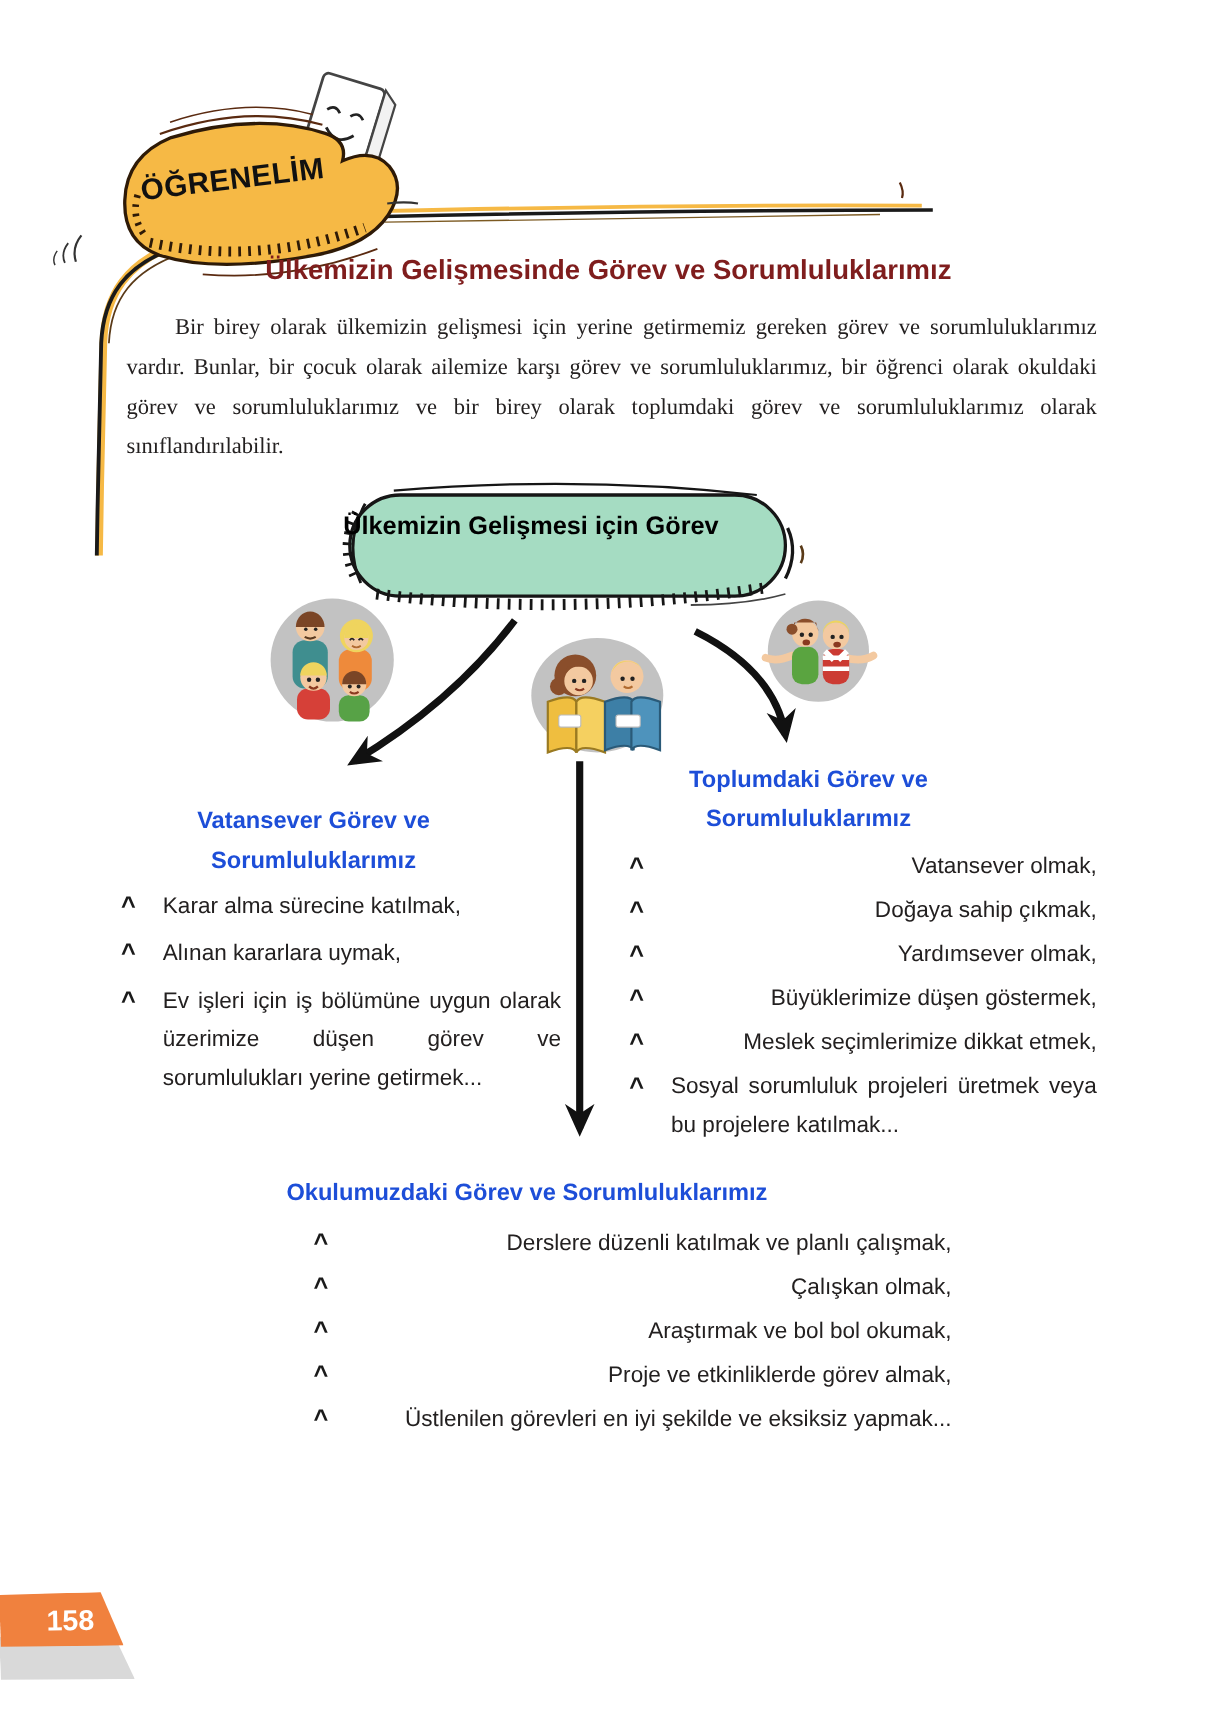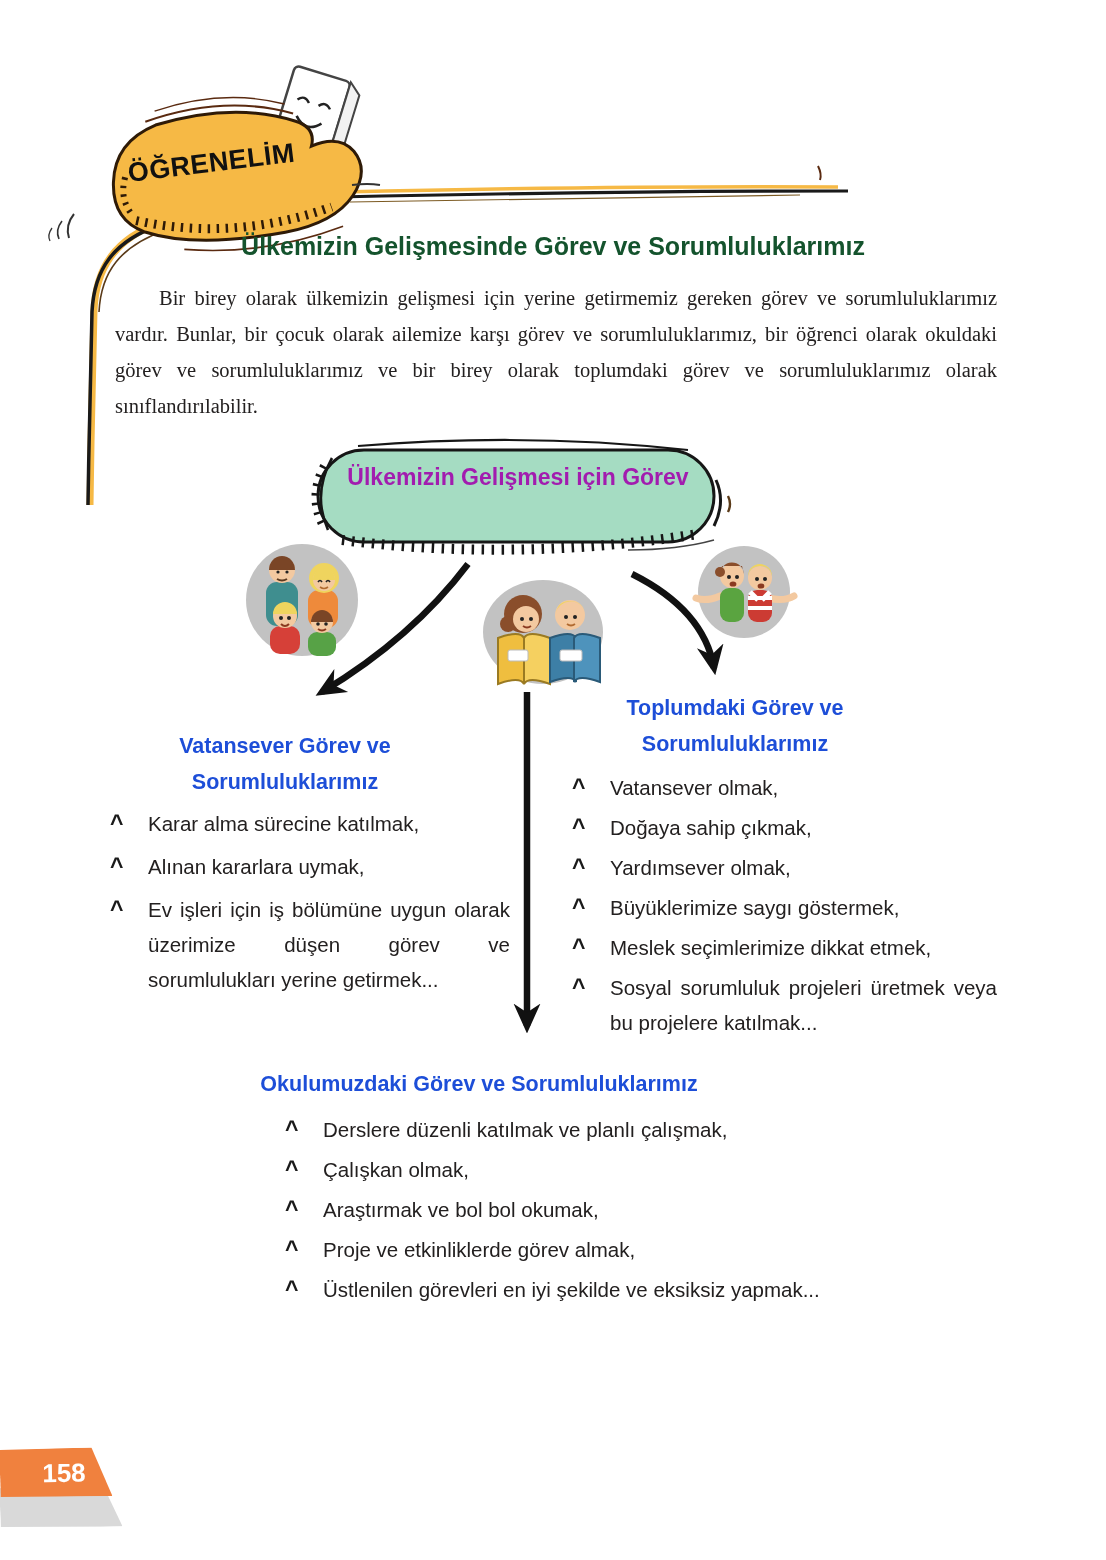--- a/index.html
+++ b/index.html
@@ -12,37 +12,37 @@
   
   .badge-label {
     position:absolute; left:128px; top:158px; width:180px;
     font-size:27px; font-weight:800; letter-spacing:.5px; color:#111;
     transform:rotate(-7deg); transform-origin:left center; white-space:nowrap;
   }
 
   
   .main-heading {
     position:absolute; top:232px; left:0; width:1106px; text-align:center;
-    font-size:25px; font-weight:700; color:#14532d;
+    font-size:25px; font-weight:700; color:#7f1d1d;
   }
 
   
   .para {
     position:absolute; left:115px; width:882px;
     font-size:20.5px; line-height:36px; text-align:justify; text-indent:44px;
     color:#232020;
     font-family:Liberation Serif, serif;
   }
   .para-intro { top:280px; }
   .para-closing { top:1318px; }
 
   
   .bubble-text {
-    position:absolute; left:312px; top:460px; width:412px; text-align:center;
-    font-size:23px; font-weight:700; color:#a21caf; line-height:34px;
+    position:absolute; left:312px; top:460px; width:412px; text-align:left;
+    font-size:23px; font-weight:700; color:#000000; line-height:34px;
   }
 
   
   .sec-title { position:absolute; text-align:center; font-weight:700; font-size:21.5px; line-height:36px; color:#1d4ed8; }
   .sec-title-family { left:130px; top:728px; width:310px; }
   .sec-title-community { left:555px; top:690px; width:360px; }
   .sec-title-school { left:0; top:1066px; width:958px; font-size:21.5px; }
 
   
   .blist { position:absolute; }
@@ -51,21 +51,21 @@
   .blist-school { left:285px; top:1112px; width:580px; }
   .bitem { display:flex; align-items:flex-start; margin-bottom:8px; }
   .blist-community .bitem { margin-bottom:5px; }
   .blist-school .bitem { margin-bottom:5px; }
   .bcaret {
     flex:0 0 38px; font-size:23px; font-weight:600; line-height:34px; color:#1a1a1a;
   }
   .btext {
     flex:1 1 auto; font-size:20.5px; line-height:35px; text-align:justify; color:#232020;
   }
-  .blist-school .btext, .blist-community .btext { text-align:left; }
+  .blist-school .btext, .blist-community .btext { text-align:right; }
   .bitem.justified .btext { text-align:justify; }
 
   
   .tab-shadow {
     position:absolute; left:0; top:1484px; width:122px; height:44px;
     background:#d9d9d9; clip-path:polygon(0 6%,84% 0,100% 100%,0 94%);
     transform:rotate(-1.5deg);
   }
   .page-tab {
     position:absolute; left:0; top:1448px; width:112px; height:50px;
@@ -251,21 +251,21 @@
     <div class="bitem">
       <span class="bcaret">^</span>
       <span class="btext">Doğaya sahip çıkmak,</span>
     </div>
     <div class="bitem">
       <span class="bcaret">^</span>
       <span class="btext">Yardımsever olmak,</span>
     </div>
     <div class="bitem">
       <span class="bcaret">^</span>
-      <span class="btext">Büyüklerimize saygı göstermek,</span>
+      <span class="btext">Büyüklerimize düşen göstermek,</span>
     </div>
     <div class="bitem">
       <span class="bcaret">^</span>
       <span class="btext">Meslek seçimlerimize dikkat etmek,</span>
     </div>
     <div class="bitem justified">
       <span class="bcaret">^</span>
       <span class="btext">Sosyal sorumluluk projeleri üretmek veya bu projelere katılmak...</span>
     </div>
   </div>

